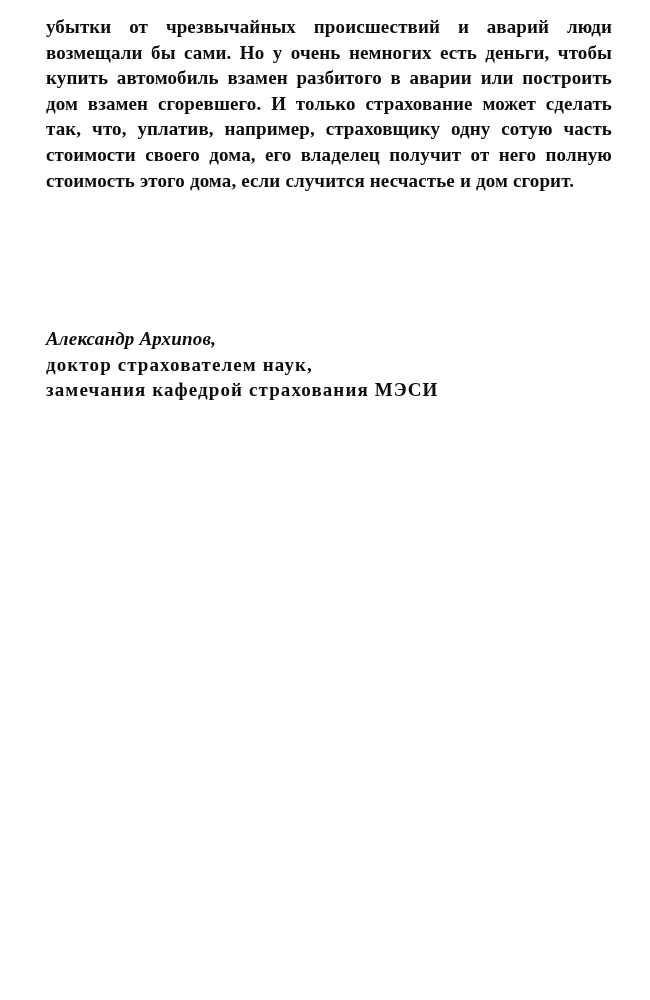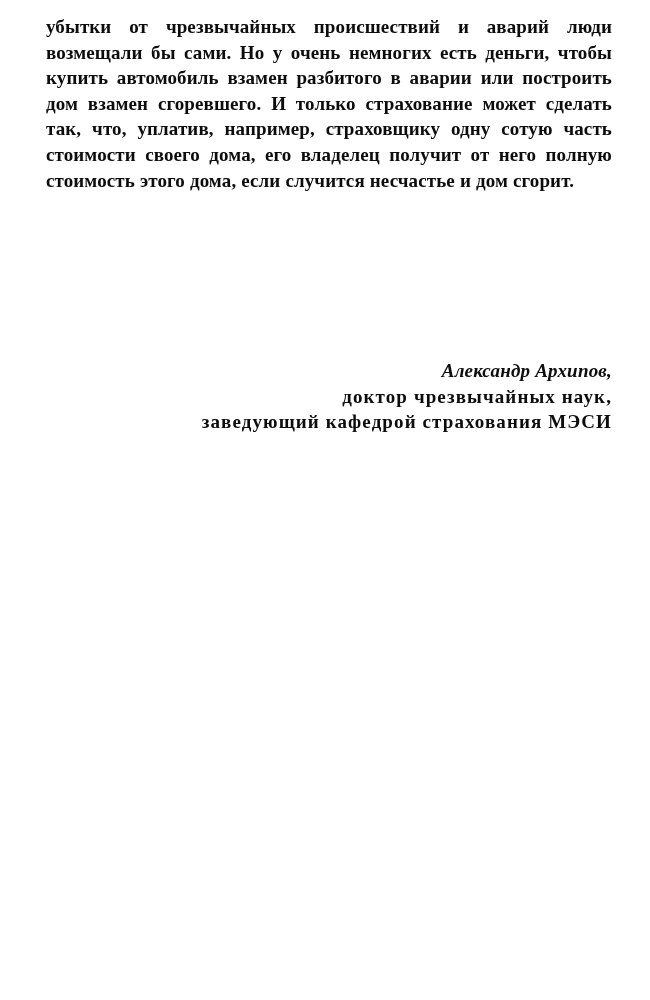--- a/index.html
+++ b/index.html
@@ -46,22 +46,20 @@
 
   .para.indented {
     text-indent: 30px;
   }
 
   .signature {
     position: absolute;
     left: 46px;
     top: 326px;
     width: 566px;
-    text-align: right;
-    margin-top: 32px;
   }
 
   .sig-line {
     margin: 0;
     font-size: 19px;
     line-height: 25.6px;
     font-weight: 600;
     white-space: nowrap;
   }
 
@@ -82,17 +80,17 @@
   <div class="text-block">
 
     <p class="para continuation">убытки от чрезвычайных происшествий и аварий люди возмещали бы сами. Но у очень немногих есть деньги, чтобы купить автомобиль взамен разбитого в аварии или построить дом взамен сгоревшего. И только страхование может сделать так, что, уплатив, например, страховщику одну сотую часть стоимости своего дома, его владелец получит от него полную стоимость этого дома, если случится несчастье и дом сгорит.</p>
 
 
 
   </div>
 
   <div class="signature">
     <p class="sig-line name">Александр Архипов,</p>
-    <p class="sig-line role">доктор чрезвычайных наук,</p>
-    <p class="sig-line role">заведующий кафедрой страхования МЭСИ</p>
+    <p class="sig-line role">доктор страхователем наук,</p>
+    <p class="sig-line role">замечания кафедрой страхования МЭСИ</p>
   </div>
 
 </div>
 
 </body></html>

